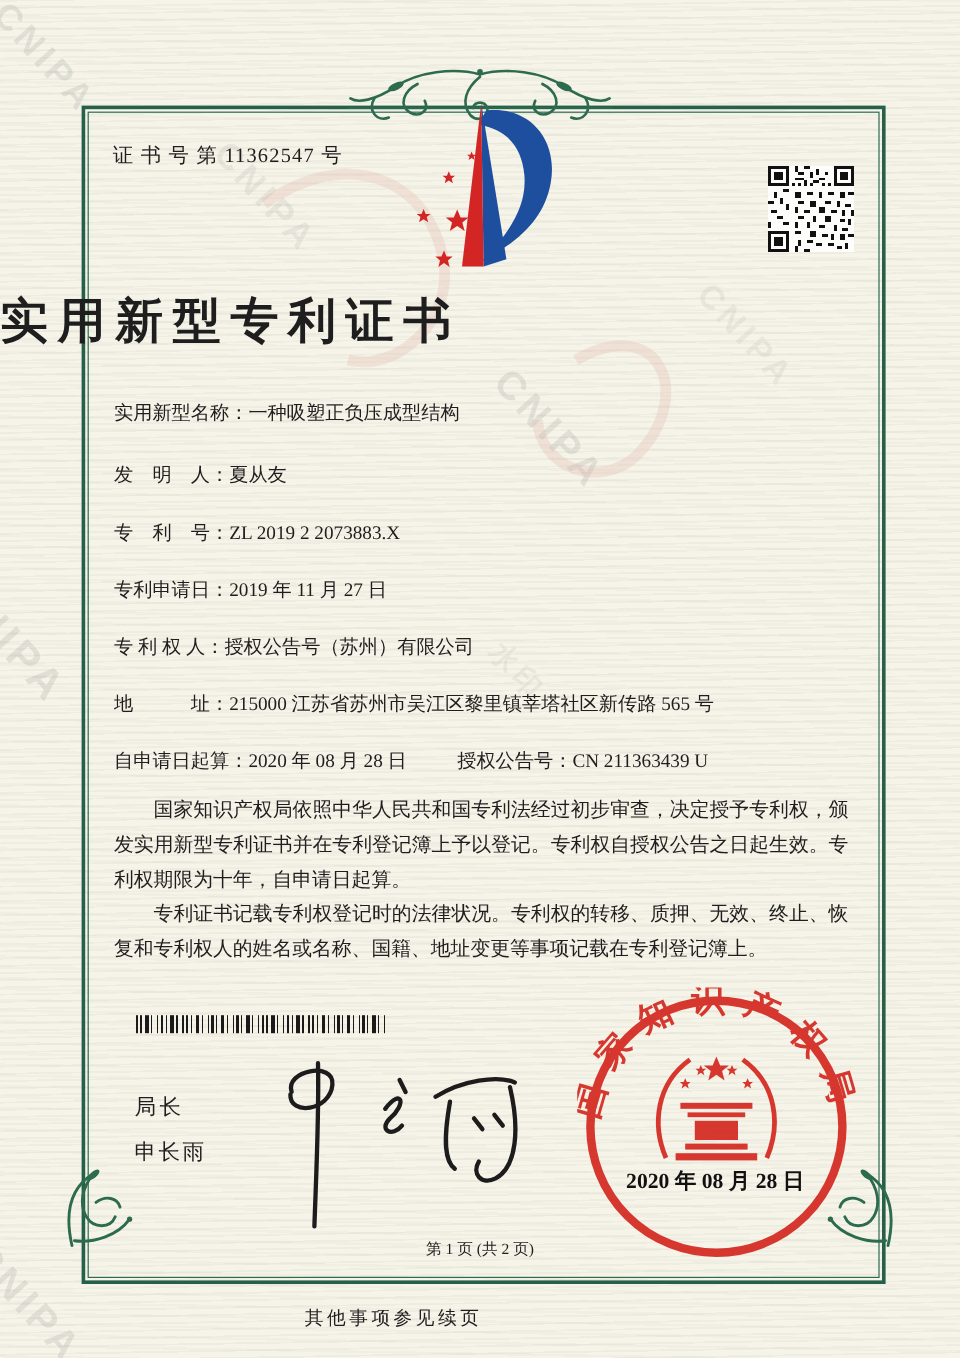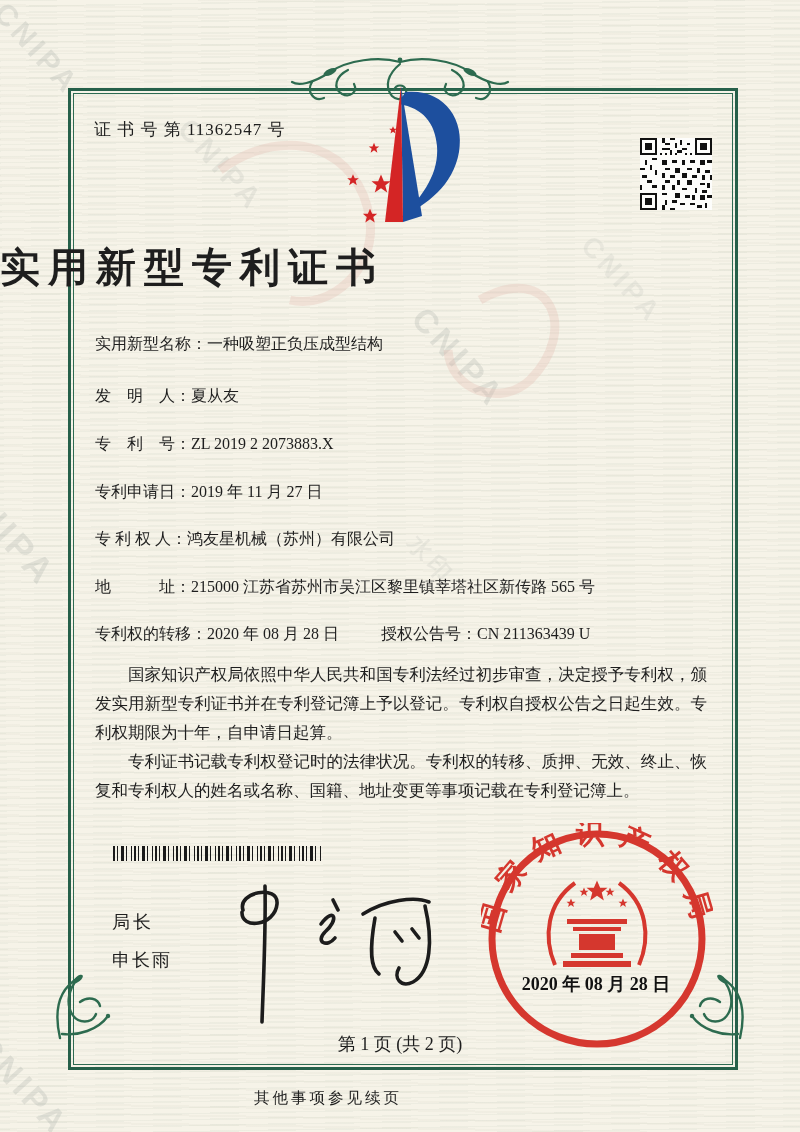--- a/index.html
+++ b/index.html
@@ -24,21 +24,21 @@
   .grant2{margin-left:42px;}
   .body-text{left:95px; width:612px; font-size:16.5px; line-height:29px; text-align:justify;}
   .body-text p{margin:0; text-indent:2em;}
   .barcode{left:113px; top:846px; width:208px; height:15px;
     background:repeating-linear-gradient(90deg,
       #1a1a1a 0 2px, transparent 2px 4px, #1a1a1a 4px 5px, transparent 5px 8px,
       #1a1a1a 8px 11px, transparent 11px 13px, #1a1a1a 13px 14px, transparent 14px 18px,
       #1a1a1a 18px 19px, transparent 19px 21px);}
   .director-label{left:112px; top:910px; font-size:18px; letter-spacing:3px;}
   .director-name{left:112px; top:948px; font-size:18px; letter-spacing:2px;}
-  .pageinfo{left:0; top:1032px; width:800px; text-align:center; font-size:18px;}
+  .pageinfo{left:0; top:1032px; width:800px; text-align:center; font-size:13px;}
   .footnote{left:0; top:1088px; width:656px; text-align:center; font-size:15.5px; letter-spacing:3px;}
   .seal-date{left:496px; top:972px; width:200px; text-align:center; font-size:18px; font-weight:bold; color:#111;}
 </style>
 </head>
 <body>
 
 <div class="page">
 
   <div class="abs watermark" style="left:12px; top:-4px; font-size:30px;">CNIPA</div>
   <div class="abs watermark" style="left:196px; top:112px; font-size:30px; opacity:0.14;">CNIPA</div>
@@ -134,27 +134,27 @@
   <div class="abs field" style="top:386px;">
     <span class="flabel">发　明　人：</span><span class="fvalue">夏从友</span>
   </div>
   <div class="abs field" style="top:434px;">
     <span class="flabel">专　利　号：</span><span class="fvalue">ZL 2019 2 2073883.X</span>
   </div>
   <div class="abs field" style="top:482px;">
     <span class="flabel">专利申请日：</span><span class="fvalue">2019 年 11 月 27 日</span>
   </div>
   <div class="abs field" style="top:529px;">
-    <span class="flabel">专 利 权 人：</span><span class="fvalue">鸿友星机械（苏州）有限公司</span>
+    <span class="flabel">专 利 权 人：</span><span class="fvalue">授权公告号（苏州）有限公司</span>
   </div>
   <div class="abs field" style="top:577px;">
     <span class="flabel">地　　　址：</span><span class="fvalue">215000 江苏省苏州市吴江区黎里镇莘塔社区新传路 565 号</span>
   </div>
   <div class="abs field" style="top:624px;">
-    <span class="flabel">专利权的转移：</span><span class="fvalue">2020 年 08 月 28 日</span><span class="flabel grant2">授权公告号：</span><span class="fvalue">CN 211363439 U</span>
+    <span class="flabel">自申请日起算：</span><span class="fvalue">2020 年 08 月 28 日</span><span class="flabel grant2">授权公告号：</span><span class="fvalue">CN 211363439 U</span>
   </div>
 
   <div class="abs body-text" style="top:660px;font-family:Liberation Serif, serif;">
     <p>国家知识产权局依照中华人民共和国专利法经过初步审查，决定授予专利权，颁发实用新型专利证书并在专利登记簿上予以登记。专利权自授权公告之日起生效。专利权期限为十年，自申请日起算。</p>
     <p>专利证书记载专利权登记时的法律状况。专利权的转移、质押、无效、终止、恢复和专利权人的姓名或名称、国籍、地址变更等事项记载在专利登记簿上。</p>
   </div>
 
   <div class="abs barcode"></div>
 
   <div class="abs director-label">局长</div>

